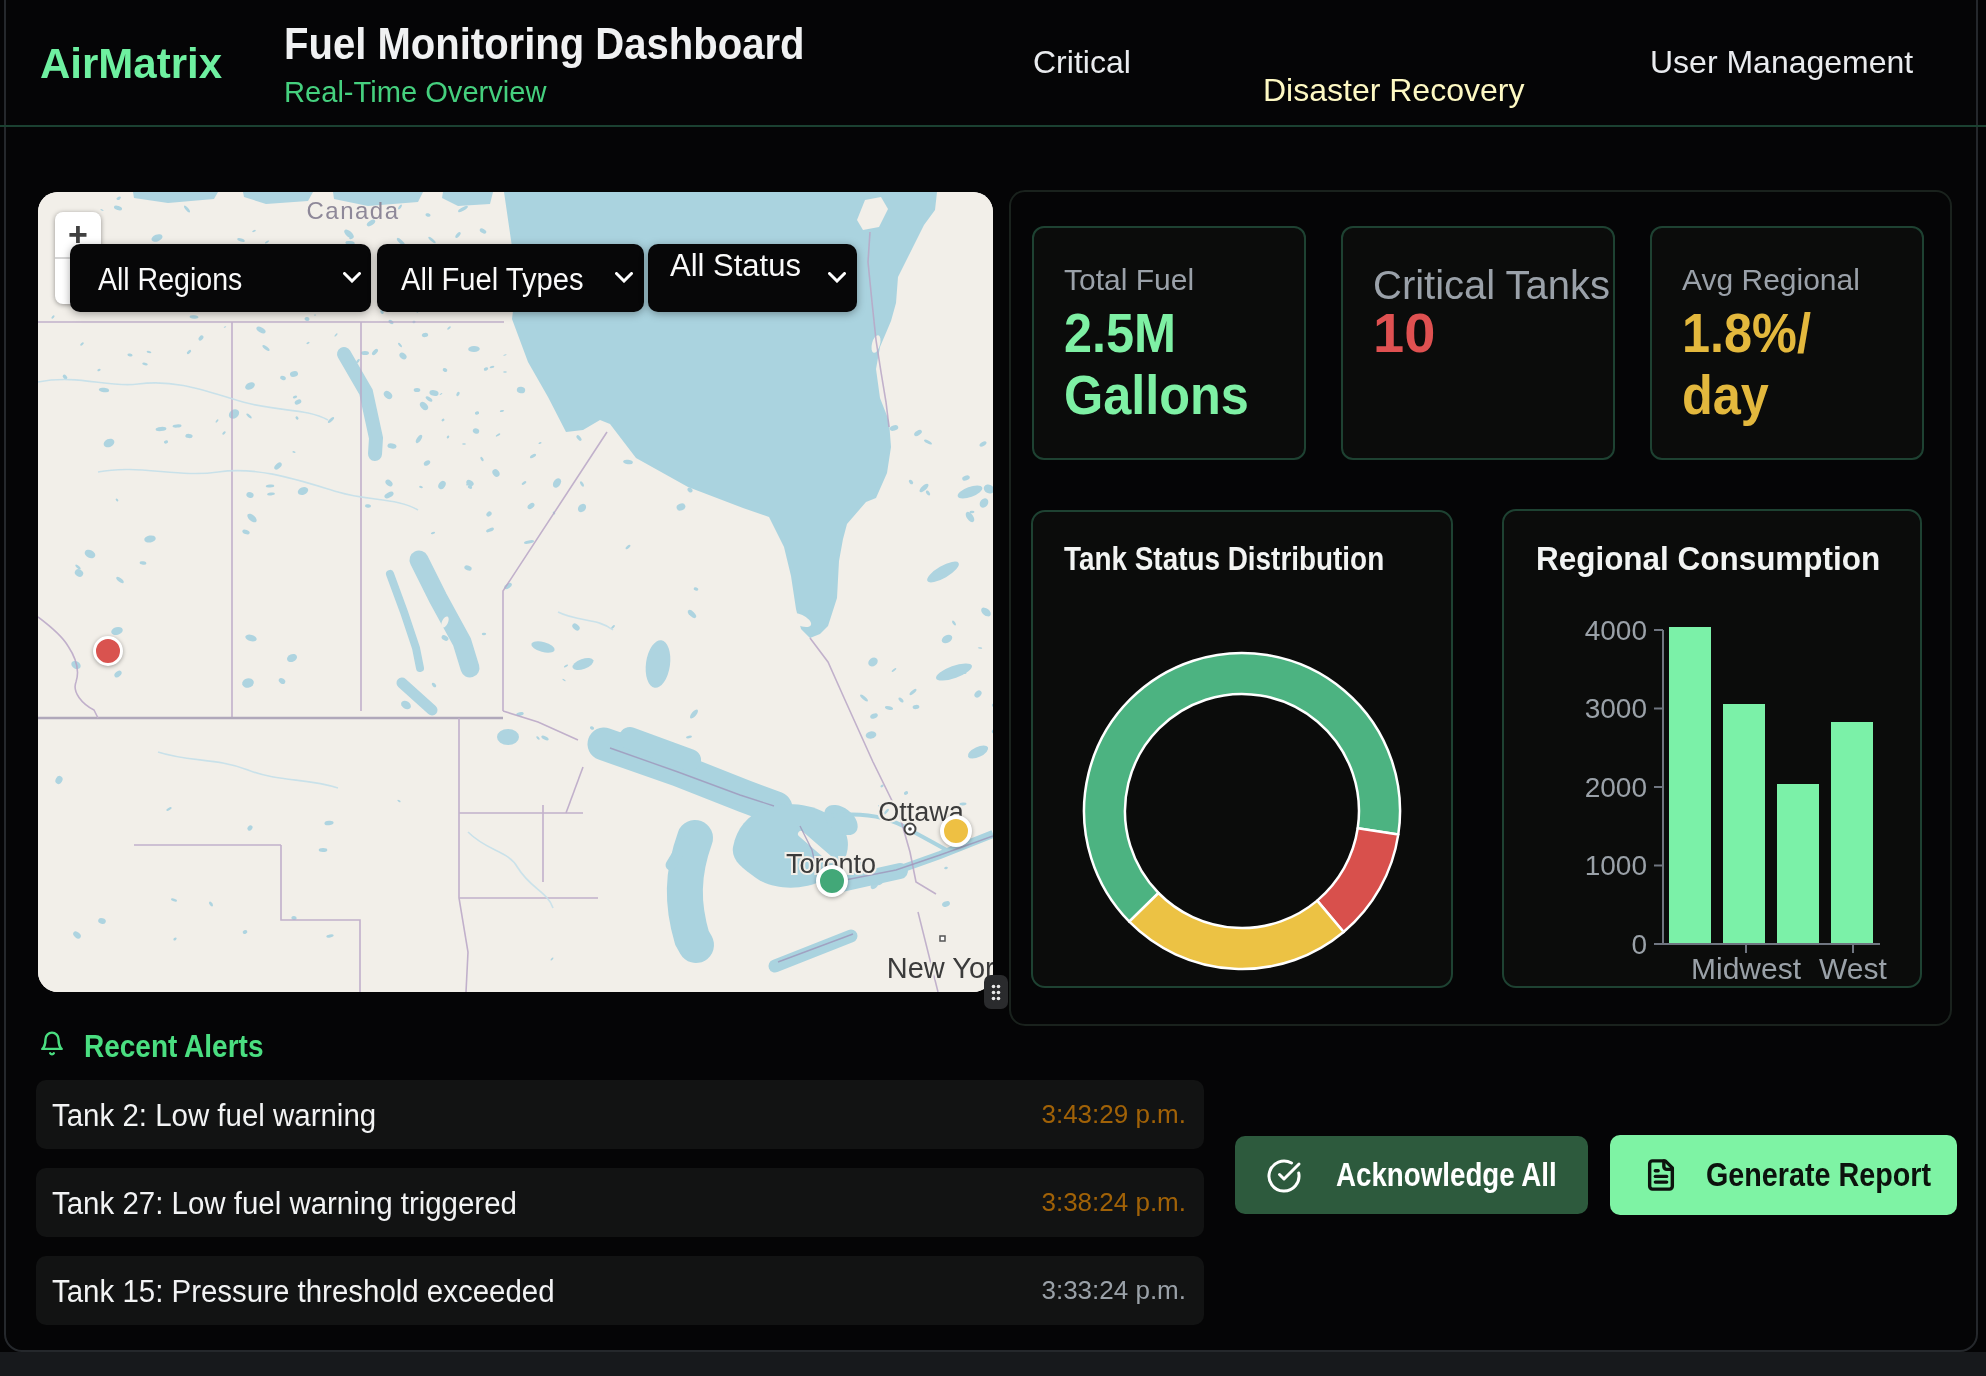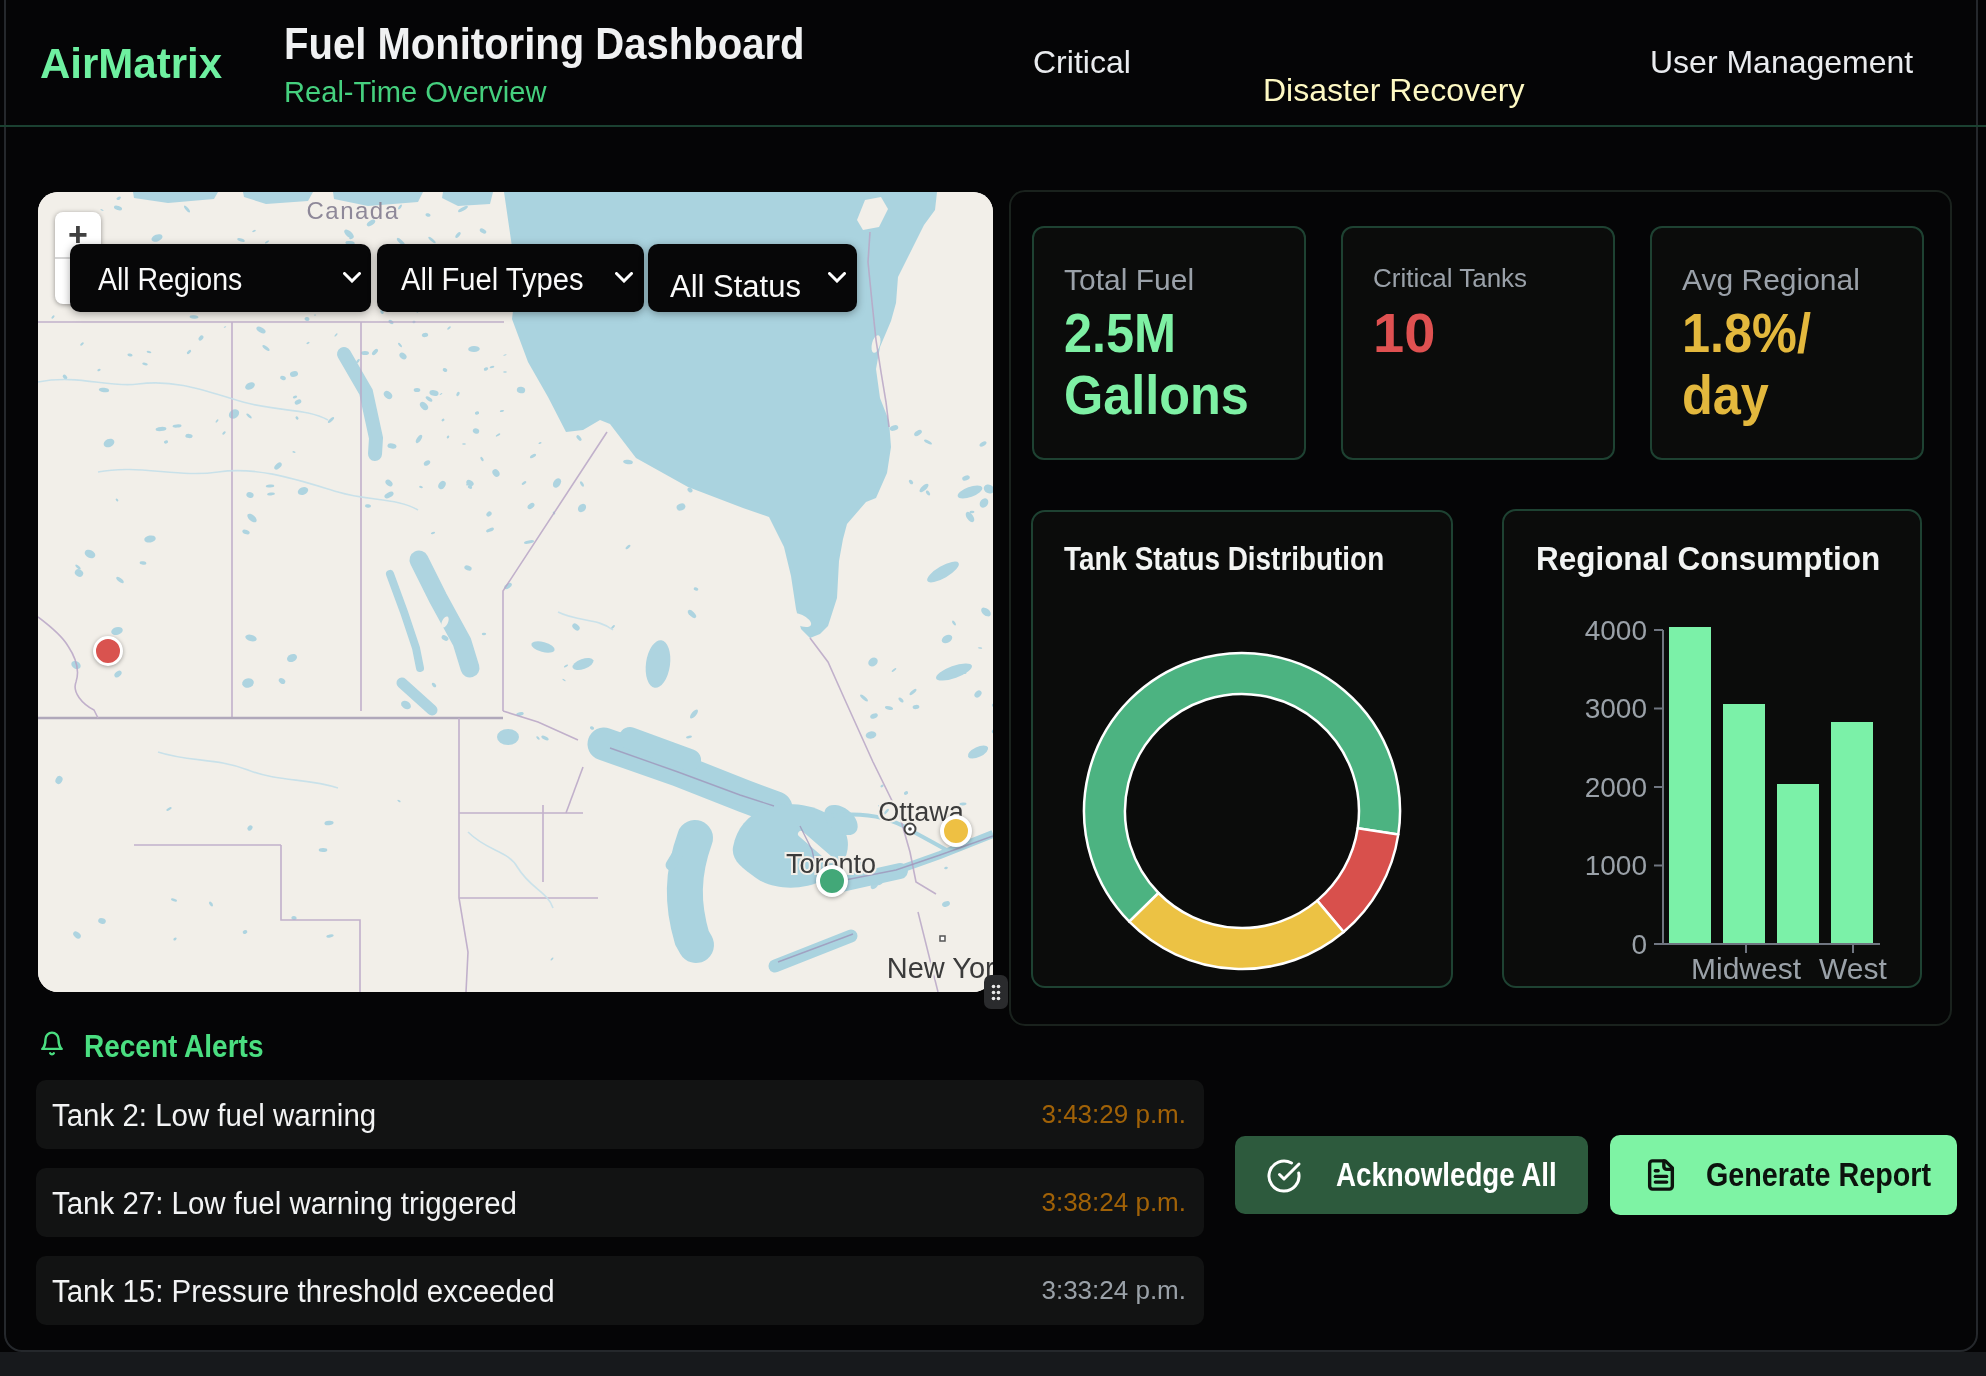--- a/index.html
+++ b/index.html
@@ -379,21 +379,21 @@
 
 <div class="abs" style="left:17px;top:20px;width:46px;height:92px;background:#ffffff;border-radius:8px;box-shadow:0 1px 5px rgba(0,0,0,0.4);"></div>
 <div class="abs" style="left:17px;top:65px;width:46px;height:2px;background:#d5d5d5;"></div>
 <div class="abs" style="left:17px;top:20px;width:46px;height:46px;font-size:34px;font-weight:700;color:#404040;text-align:center;line-height:44px;">+</div>
 
 <div class="abs" style="left:32px;top:52px;width:301px;height:68px;background:#070708;border-radius:10px;box-shadow:0 2px 8px rgba(0,0,0,0.35);"></div>
 <div class="abs" style="left:339px;top:52px;width:267px;height:68px;background:#070708;border-radius:10px;box-shadow:0 2px 8px rgba(0,0,0,0.35);"></div>
 <div class="abs" style="left:610px;top:52px;width:209px;height:68px;background:#070708;border-radius:10px;box-shadow:0 2px 8px rgba(0,0,0,0.35);"></div>
 <div class="abs" style="left:60px;top:70px;font-size:31px;font-weight:500;color:#fafafa;transform:scaleX(0.92);transform-origin:0 0;">All Regions</div>
 <div class="abs" style="left:363px;top:70px;font-size:31px;font-weight:500;color:#fafafa;transform:scaleX(0.94);transform-origin:0 0;">All Fuel Types</div>
-<div class="abs" style="left:632px;top:77px;font-size:31px;font-weight:500;color:#fafafa;">All Status</div>
+<div class="abs" style="left:632px;top:56px;font-size:31px;font-weight:500;color:#fafafa;">All Status</div>
 <svg class="abs" style="left:305px;top:80px;" width="18" height="11" viewBox="0 0 18 11">
       <path d="M1.5 1.5 L9 9 L16.5 1.5" stroke="#fff" stroke-width="3" fill="none" stroke-linecap="round"></path>
     </svg>
 <svg class="abs" style="left:577px;top:80px;" width="18" height="11" viewBox="0 0 18 11">
       <path d="M1.5 1.5 L9 9 L16.5 1.5" stroke="#fff" stroke-width="3" fill="none" stroke-linecap="round"></path>
     </svg>
 <svg class="abs" style="left:790px;top:80px;" width="18" height="11" viewBox="0 0 18 11">
       <path d="M1.5 1.5 L9 9 L16.5 1.5" stroke="#fff" stroke-width="3" fill="none" stroke-linecap="round"></path>
     </svg>
 
@@ -414,21 +414,21 @@
   </g>
 </svg>
 
 <div class="abs" style="left:1009px;top:190px;width:943px;height:836px;border:2px solid #1a221d;border-radius:16px;"></div>
 
 <div class="abs" style="left:1032px;top:226px;width:274px;height:234px;background:#0b0c0b;border:2px solid #1e4232;border-radius:12px;"></div>
 <div class="abs" style="left:1064px;top:263px;font-size:30px;color:#9aa1a9;">Total Fuel</div>
 <div class="abs" style="left:1064px;top:302px;width:240px;font-size:56px;line-height:62px;font-weight:700;color:#7ef0a4;transform:scaleX(0.90);transform-origin:0 0;">2.5M<br>Gallons</div>
 
 <div class="abs" style="left:1341px;top:226px;width:274px;height:234px;background:#0b0c0b;border:2px solid #1e4232;border-radius:12px;"></div>
-<div class="abs" style="left:1373px;top:263px;font-size:26px;color:#9aa1a9;">Critical Tanks</div>
+<div class="abs" style="left:1373px;top:263px;font-size:40px;color:#9aa1a9;">Critical Tanks</div>
 <div class="abs" style="left:1373px;top:302px;width:212px;font-size:56px;line-height:62px;font-weight:700;color:#df5151;">10</div>
 
 <div class="abs" style="left:1650px;top:226px;width:274px;height:234px;background:#0b0c0b;border:2px solid #1e4232;border-radius:12px;"></div>
 <div class="abs" style="left:1682px;top:263px;font-size:30px;color:#9aa1a9;">Avg Regional</div>
 <div class="abs" style="left:1682px;top:302px;width:240px;font-size:56px;line-height:62px;font-weight:700;color:#e3b83d;transform:scaleX(0.90);transform-origin:0 0;">1.8%/<br>day</div>
 
 <div class="abs" style="left:1031px;top:510px;width:422px;height:478px;background:#0b0c0b;border:2px solid #1e4232;border-radius:14px;"></div>
 <div class="abs" style="left:1064px;top:540px;font-size:33px;font-weight:700;color:#f2f4f3;transform:scaleX(0.845);transform-origin:0 0;">Tank Status Distribution</div>
 <svg class="abs" style="left:1031px;top:510px;" width="422" height="478" viewBox="0 0 422 478">
 <path d="M98.3 411.7 A158 158 0 1 1 367.3 324.4 L326.7 318.3 A117 117 0 1 0 127.5 383.0 Z" fill="#4cb381" stroke="#ffffff" stroke-width="2.5" stroke-linejoin="round"></path>

